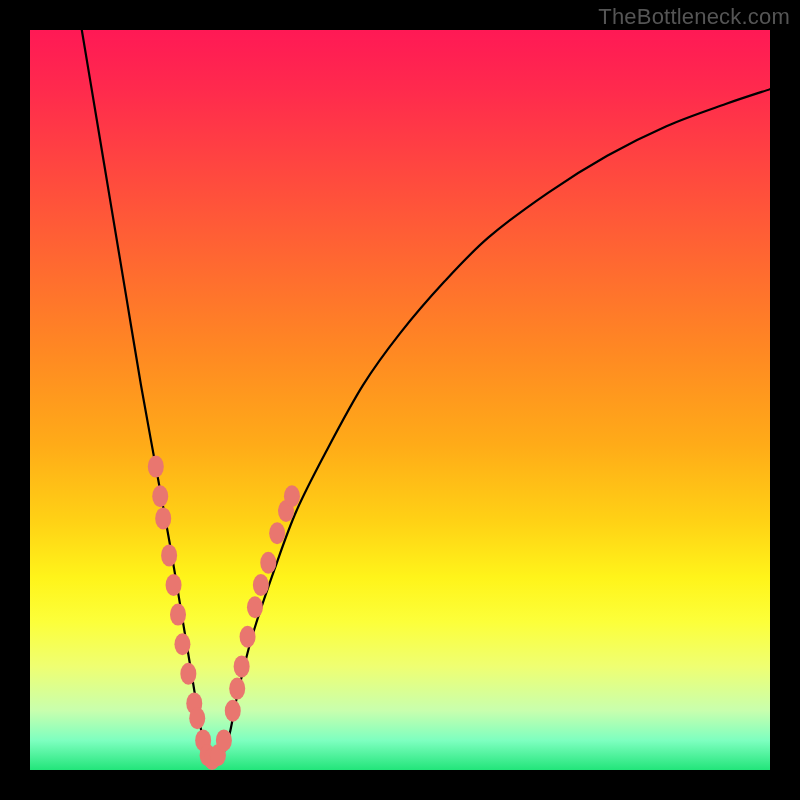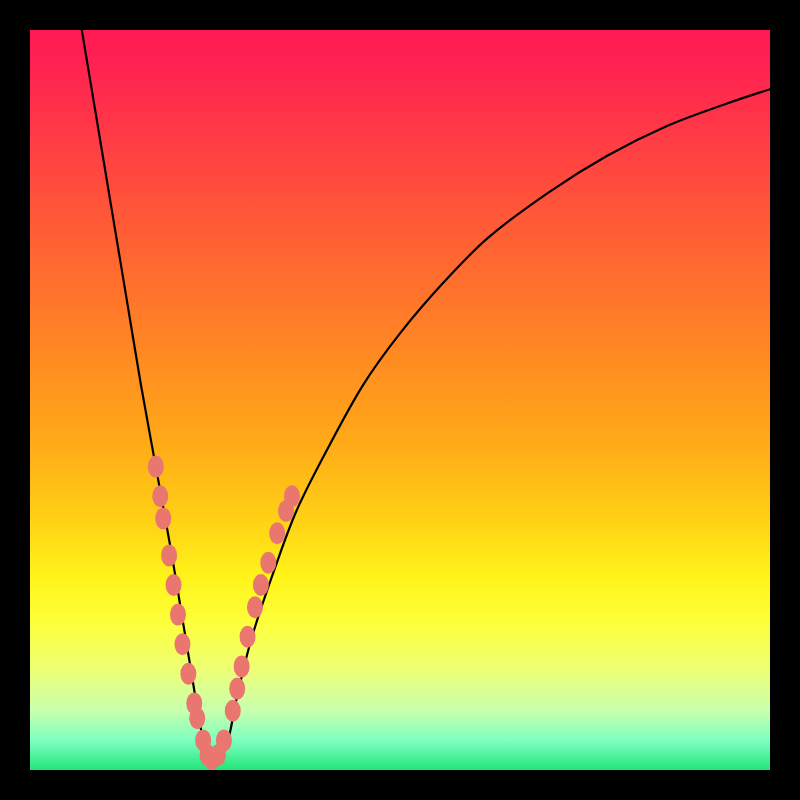--- a/index.html
+++ b/index.html
@@ -98,13 +98,14 @@
           <ellipse cx="217.56" cy="606.80" rx="8" ry="11" class="dot"></ellipse>
           <ellipse cx="224.96" cy="577.20" rx="8" ry="11" class="dot"></ellipse>
           <ellipse cx="230.88" cy="555.00" rx="8" ry="11" class="dot"></ellipse>
           <ellipse cx="238.28" cy="532.80" rx="8" ry="11" class="dot"></ellipse>
           <ellipse cx="247.16" cy="503.20" rx="8" ry="11" class="dot"></ellipse>
           <ellipse cx="256.04" cy="481.00" rx="8" ry="11" class="dot"></ellipse>
           <ellipse cx="261.96" cy="466.20" rx="8" ry="11" class="dot"></ellipse>
         </g>
     </svg>
   </div>
+  <div class="watermark">TheBottleneck.com</div>
 </div>
 
 </body></html>

